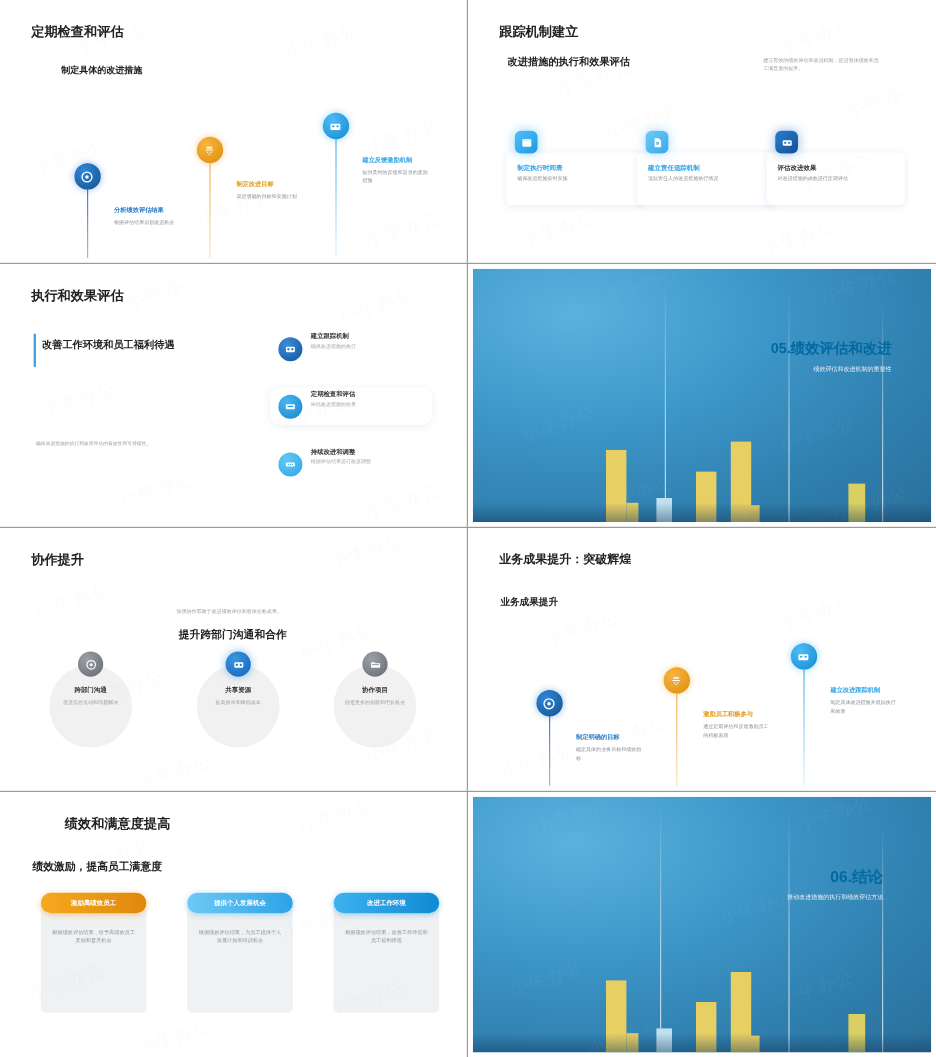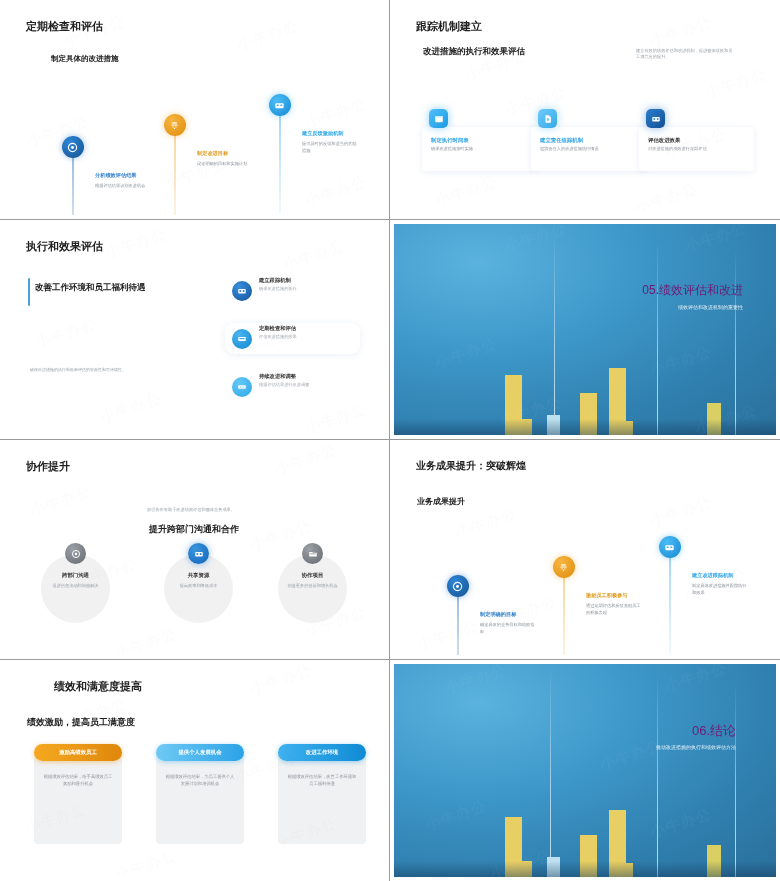--- a/index.html
+++ b/index.html
@@ -83,21 +83,21 @@
   .pill { position:absolute; height:17px; border-radius:9px; color:#fff;
     font-weight:700; font-size:5.4px; display:flex; align-items:center;
     justify-content:center; z-index:4; }
   .pcard { position:absolute; background:#f0f1f2; border-radius:4px; z-index:2; }
   .pcard .pt { position:absolute; left:9px; right:9px; top:22px;
     font-size:4.3px; color:#8e949c; text-align:center; line-height:1.6; }
 
   
   .darkbg { position:absolute; inset:0;
     background:radial-gradient(ellipse at 22% 18%, #5ab2dd 0%, #3d97c9 38%, #2f7fae 72%, #2a6f9b 100%); }
-  .darkttl { position:absolute; color:#701a75; font-weight:400; z-index:6;
+  .darkttl { position:absolute; color:#0369a1; font-weight:700; z-index:6;
     text-align:right; }
   .darksub { position:absolute; color:rgba(255,255,255,.88); z-index:6;
     text-align:right; }
   .vline { position:absolute; width:1px; background:linear-gradient(to bottom, rgba(255,255,255,0) 0%, rgba(255,255,255,.55) 55%, rgba(255,255,255,.75) 100%); z-index:3; }
   .bar { position:absolute; bottom:0; z-index:4; }
   .floor { position:absolute; left:0; right:0; bottom:0; height:16px;
     background:linear-gradient(to bottom, rgba(20,60,95,0) 0%, rgba(18,55,88,.45) 100%); z-index:5; }
 </style>
 </head>
 <body>

